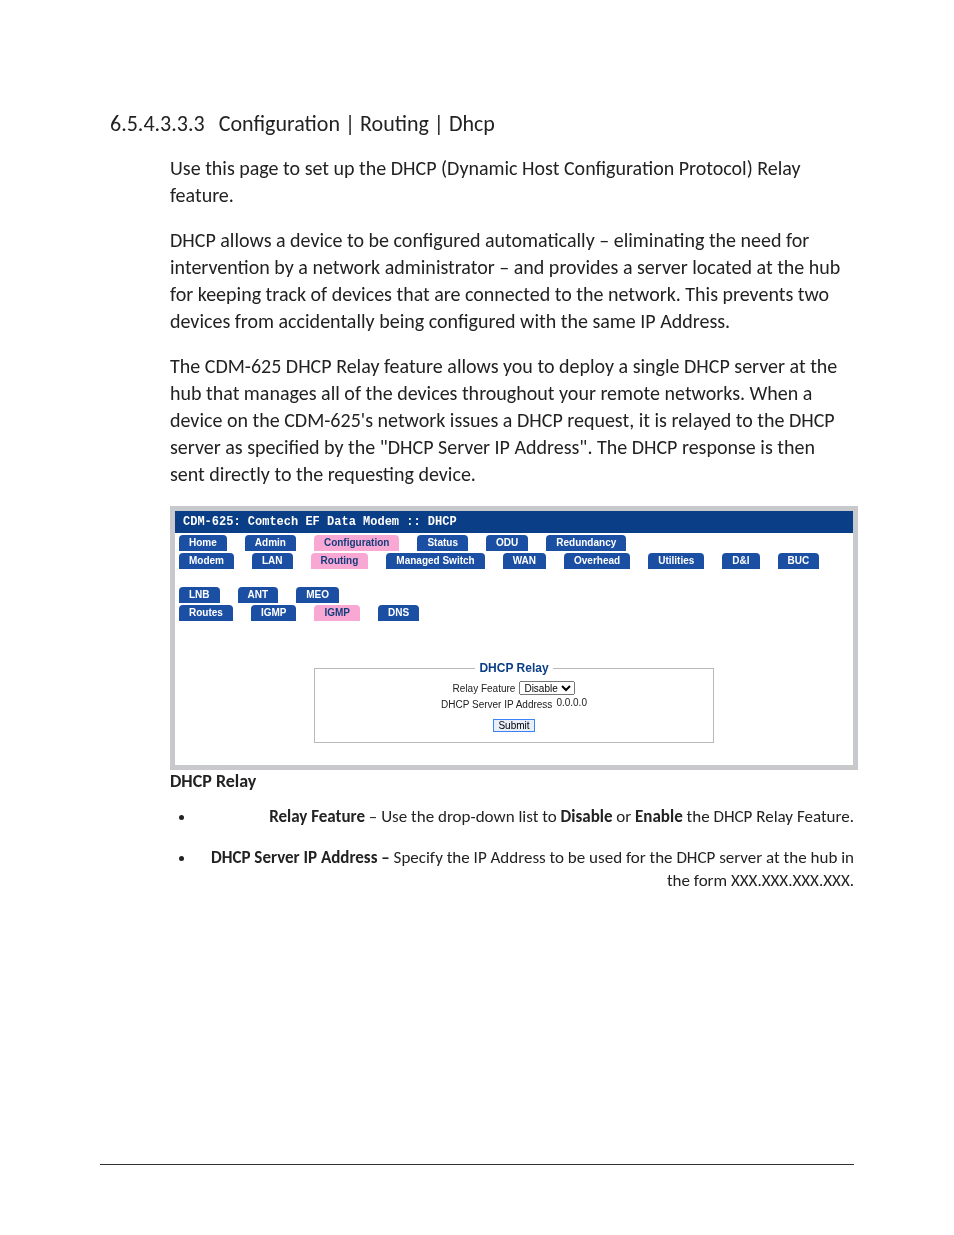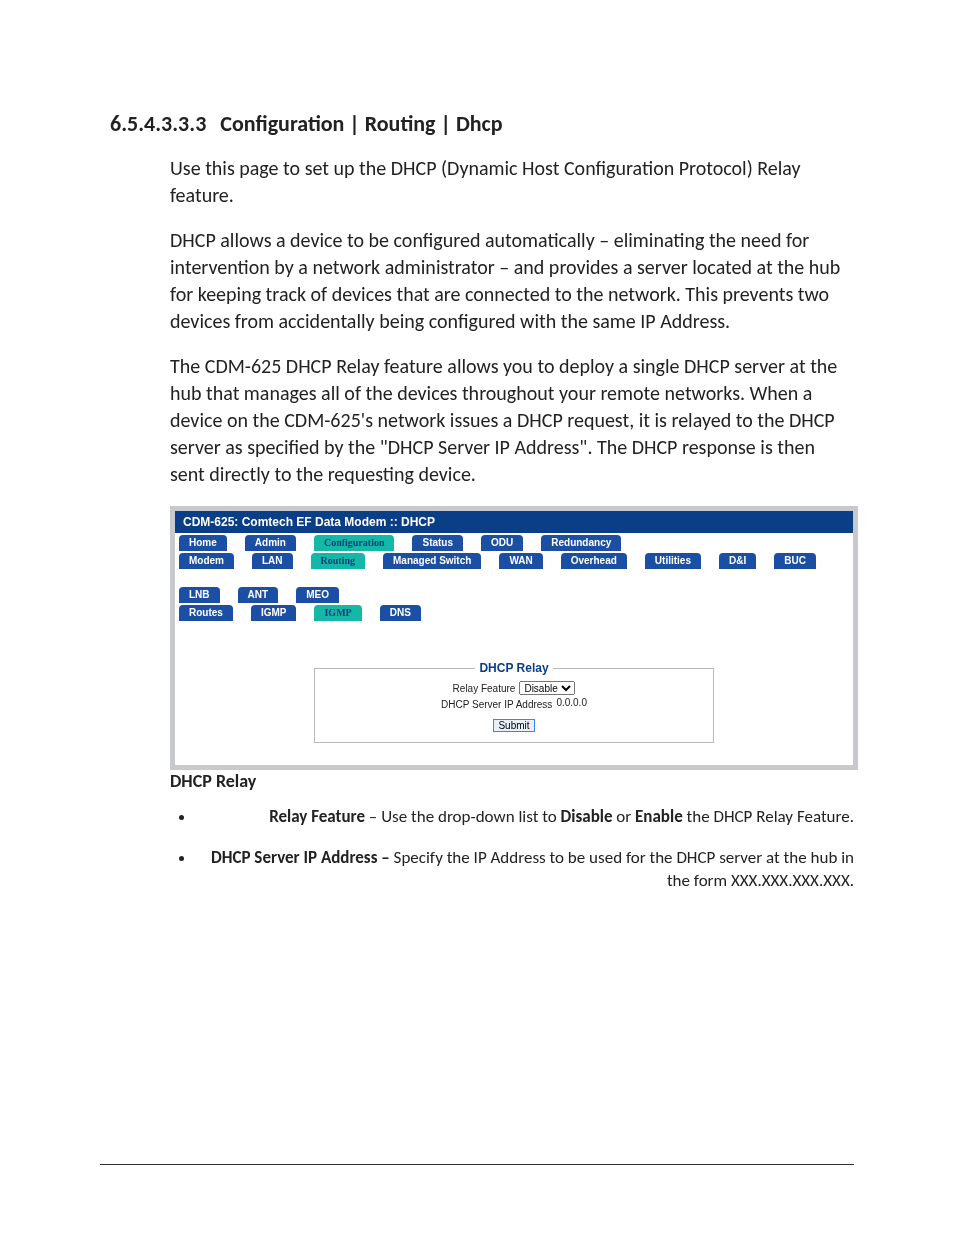--- a/index.html
+++ b/index.html
@@ -12,21 +12,21 @@
   .page {
     width: 954px;
     height: 1235px;
     box-sizing: border-box;
     padding: 110px 100px 0 110px;
     position: relative;
   }
   h2.section-heading {
     font-family: Calibri, Arial, sans-serif;
     font-size: 22px;
-    font-weight: bold;
+    font-weight: normal;
     margin: 0 0 18px 0;
   }
   .section-heading .num {
     display: inline-block;
     margin-right: 14px;
   }
   .body-text {
     margin: 0 0 18px 60px;
     font-size: 20px;
     line-height: 1.35;
@@ -63,41 +63,41 @@
     background: #fff;
     box-sizing: border-box;
     font-family: Tahoma, Arial, sans-serif;
   }
   .fig-title-bar {
     background: #0a3e86;
     color: #fff;
     font-weight: bold;
     font-size: 12px;
     padding: 4px 8px;
+    font-family: Liberation Mono, monospace;
   }
   .tab-row {
     display: flex;
     gap: 18px;
     padding: 2px 4px 0 4px;
     flex-wrap: wrap;
   }
   .tab {
     background: #1b4fa3;
     color: #fff;
     font-size: 10px;
     font-weight: bold;
     padding: 2px 10px 3px 10px;
     border-radius: 4px 4px 0 0;
     cursor: pointer;
     white-space: nowrap;
   }
   .tab.active {
-    background: #14b8a6;
+    background: #f9a8d4;
     color: #123d7d;
-    font-family: Liberation Serif, serif;
   }
   .panel-area {
     padding: 40px 0 22px 0;
     display: flex;
     justify-content: center;
   }
   .dhcp-panel {
     width: 400px;
     border: 1px solid #b9b9b9;
     text-align: center;

